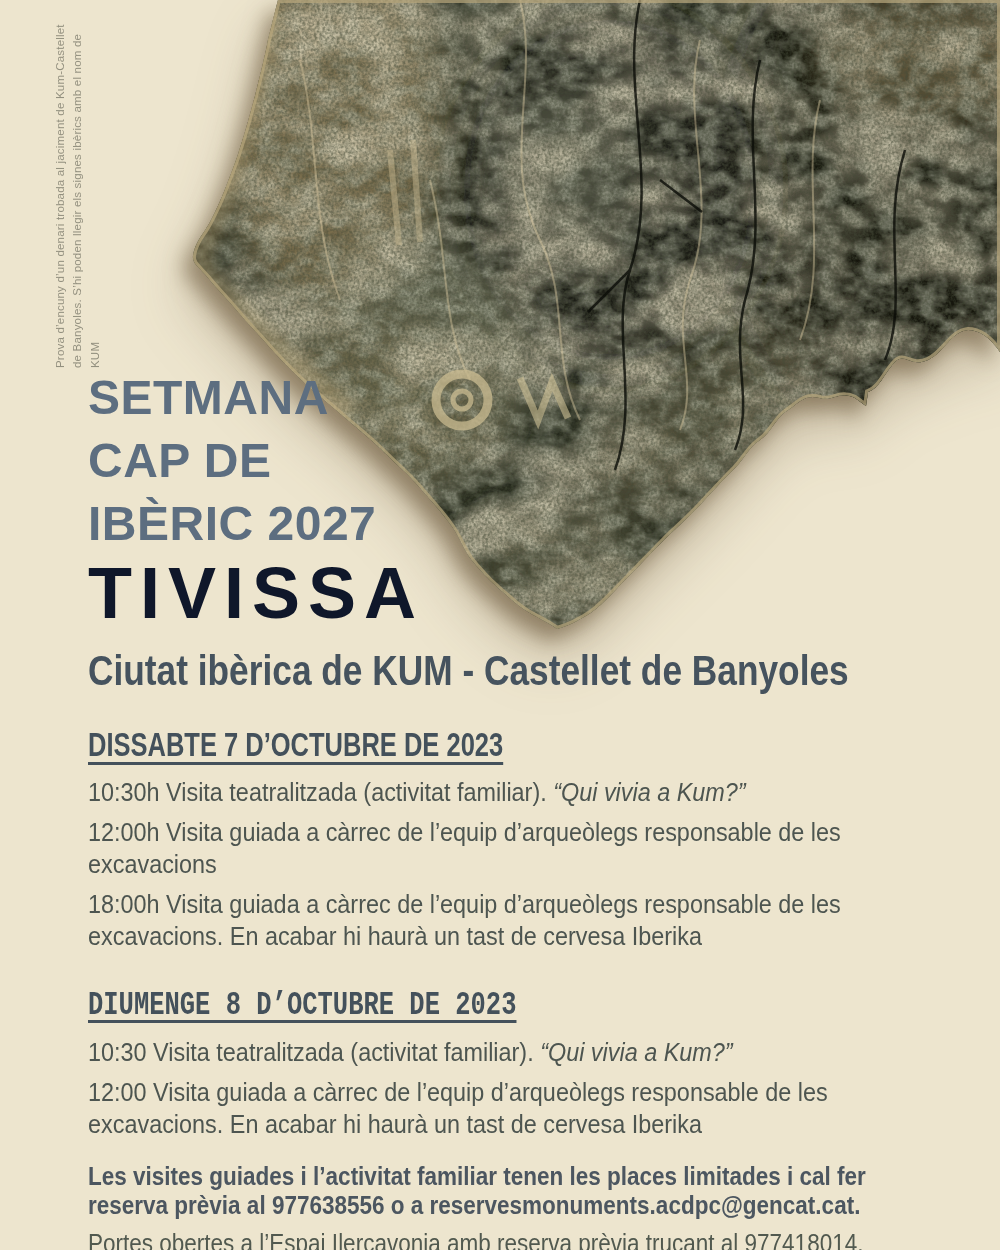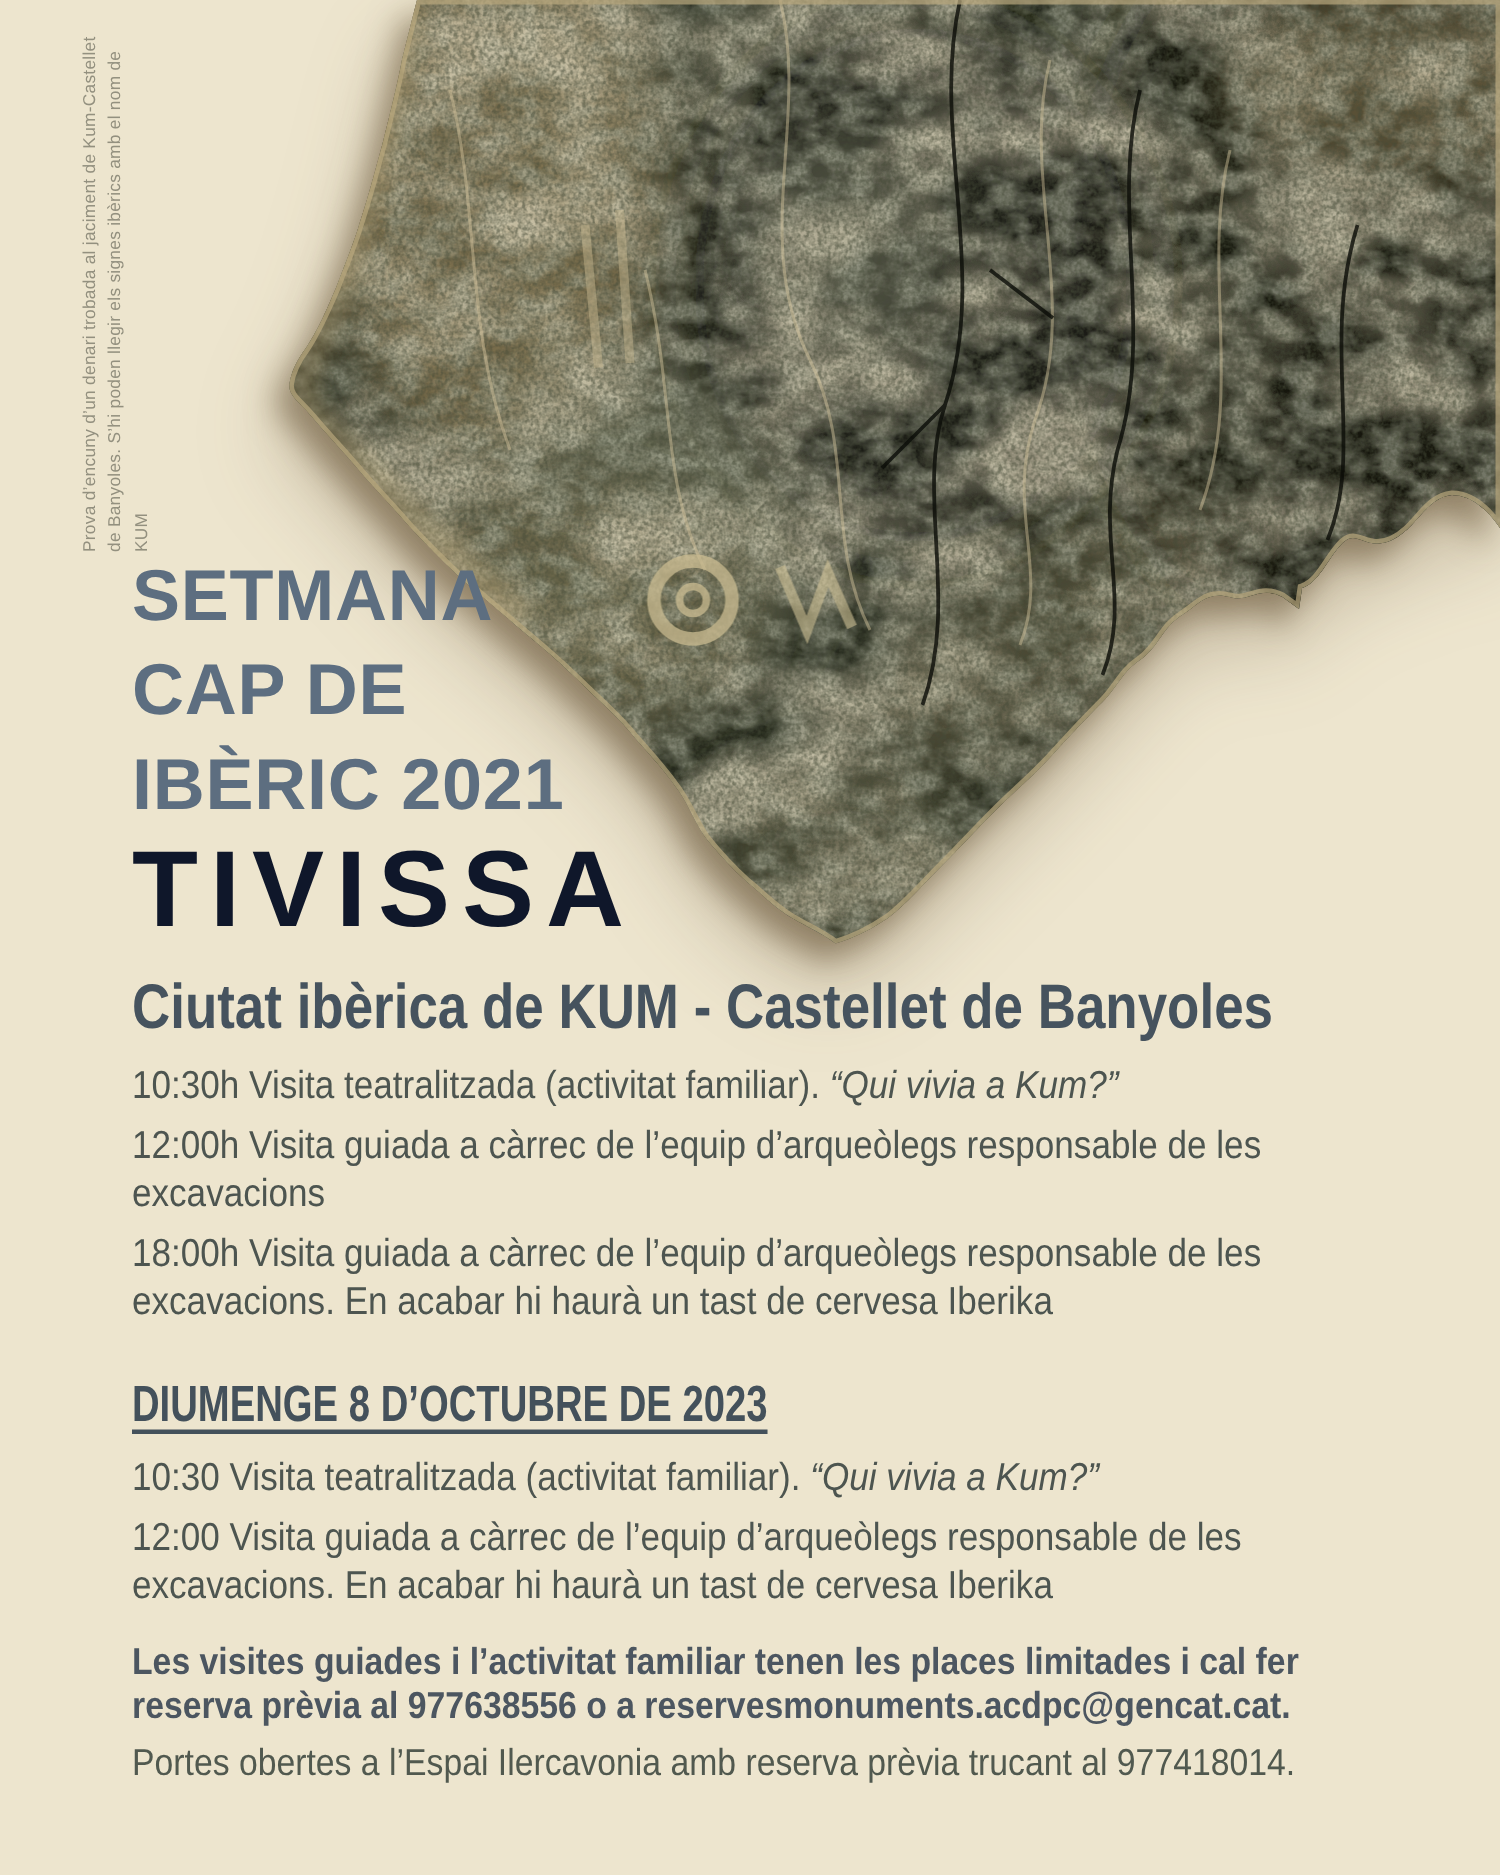--- a/index.html
+++ b/index.html
@@ -35,21 +35,21 @@
     letter-spacing: 0.5px; color: #5D6E80;
   }
   .title-big {
     font-size: 72px; font-weight: 700; line-height: 76px;
     letter-spacing: 8px; color: #0f172a;
   }
   .subtitle { margin: 16px 0 0; font-size: 42px; font-weight: 700; color: #46535E; }
   .squeeze-sub { display: inline-block; transform: scaleX(0.84); transform-origin: 0 50%; white-space: nowrap; }
 
   .day-heading { margin: 30px 0 0; font-size: 34px; font-weight: 700; color: #44515B; }
-  .section-sun .day-heading { margin-top: 34px; }
+  .section-sun .day-heading { margin-top: 34px; font-family: Liberation Mono, monospace; }
   .squeeze-h {
     display: inline-block; transform: scaleX(0.75); transform-origin: 0 50%;
     white-space: nowrap;
     text-decoration: underline; text-decoration-thickness: 3px; text-underline-offset: 6px;
   }
 
   .item {
     width: 960px; margin: 12px 0 0;
     font-size: 26px; line-height: 32px; color: #4D5550;
     transform: scaleX(0.9); transform-origin: 0 0;
@@ -163,27 +163,28 @@
     </g>
   </svg>
 
   <div class="caption-vertical">Prova d’encuny d’un denari trobada al jaciment de Kum-Castellet de Banyoles. S’hi poden llegir els signes ibèrics amb el nom de KUM</div>
 
   <div class="content">
 
     <div>
       <div class="title-line">SETMANA</div>
       <div class="title-line">CAP DE</div>
-      <div class="title-line">IBÈRIC 2021</div>
+      <div class="title-line">IBÈRIC 2027</div>
       <div class="title-big">TIVISSA</div>
     </div>
 
     <h2 class="subtitle"><span class="squeeze-sub">Ciutat ibèrica de KUM - Castellet de Banyoles</span></h2>
 
     <section class="section-sat">
+      <h3 class="day-heading"><span class="squeeze-h">DISSABTE 7 D’OCTUBRE DE 2023</span></h3>
       <p class="item"><span>10:30h Visita teatralitzada (activitat familiar). </span><em>“Qui vivia a Kum?”</em></p>
       <p class="item"><span>12:00h Visita guiada a càrrec de l’equip d’arqueòlegs responsable de les excavacions</span><em></em></p>
       <p class="item"><span>18:00h Visita guiada a càrrec de l’equip d’arqueòlegs responsable de les excavacions. En acabar hi haurà un tast de cervesa Iberika</span><em></em></p>
     </section>
 
     <section class="section-sun">
       <h3 class="day-heading"><span class="squeeze-h">DIUMENGE 8 D’OCTUBRE DE 2023</span></h3>
       <p class="item"><span>10:30 Visita teatralitzada (activitat familiar). </span><em>“Qui vivia a Kum?”</em></p>
       <p class="item"><span>12:00 Visita guiada a càrrec de l’equip d’arqueòlegs responsable de les excavacions. En acabar hi haurà un tast de cervesa Iberika</span><em></em></p>
     </section>

